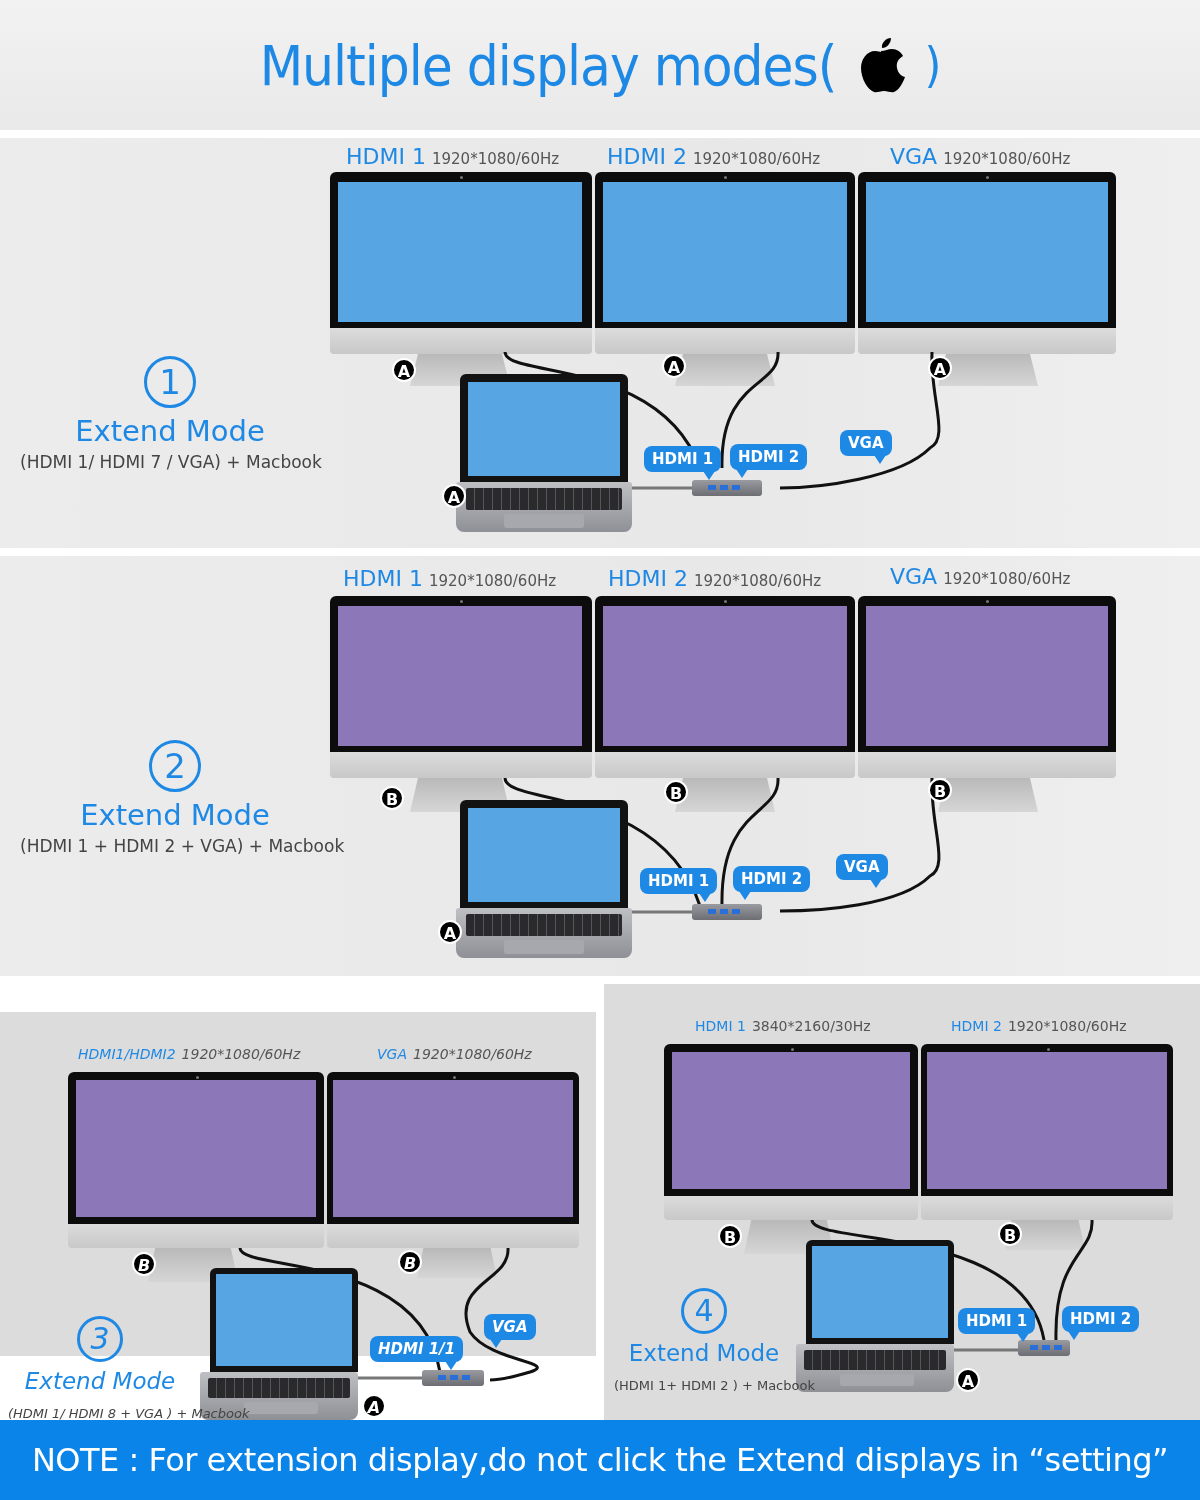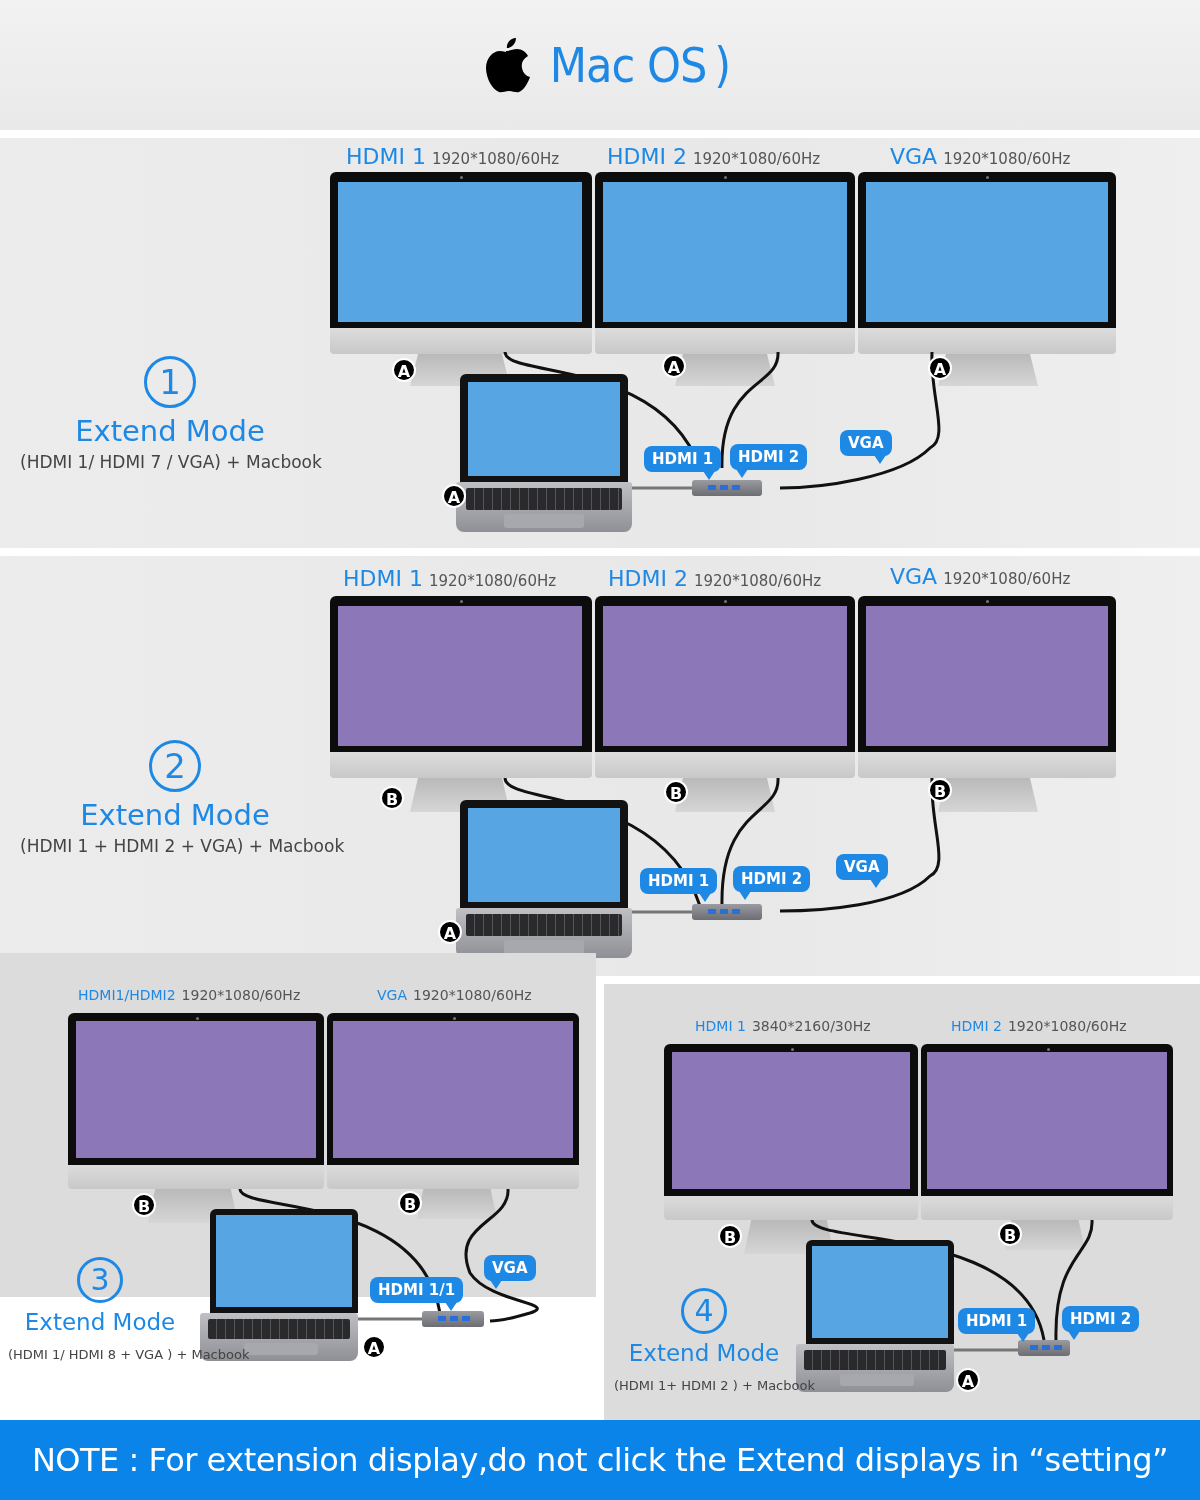--- a/index.html
+++ b/index.html
@@ -5,21 +5,21 @@
   * { box-sizing: border-box; margin: 0; padding: 0; }
   body { width: 1200px; height: 1500px; background: #ffffff; font-family: "Liberation Sans", sans-serif; position: relative; overflow: hidden; }
   .header { position: absolute; left: 0; top: 0; width: 1200px; height: 130px; background: linear-gradient(180deg,#f2f2f2,#e9e9e9); display: flex; align-items: center; justify-content: center; }
   .header-title { font-family: "DejaVu Sans", sans-serif; font-size: 56px; color: #1e88e5; letter-spacing: -1px; display: flex; align-items: center; gap: 8px; font-stretch: condensed; }
   .apple { width: 52px; height: 62px; position: relative; display: inline-block; margin: 0 10px; }
   .os-text { font-size: 48px; }
 
   .panel { position: absolute; background: linear-gradient(90deg,#ececec 0%,#e8e8e8 60%,#efefef 100%); }
   .p1 { left: 0; top: 138px; width: 1200px; height: 410px; }
   .p2 { left: 0; top: 556px; width: 1200px; height: 420px; }
-  .p3 { left: 0; top: 953px; width: 596px; height: 344px; background: #dcdcdc; }
+  .p3 { left: 0; top: 1012px; width: 596px; height: 344px; background: #dcdcdc; font-style: italic; }
   .p4 { left: 604px; top: 984px; width: 596px; height: 436px; background: #dcdcdc; }
 
   .mode-block { position: absolute; text-align: center; }
   .mode-num { width: 52px; height: 52px; border: 3px solid #1e88e5; border-radius: 50%; color: #1e88e5; font-size: 34px; line-height: 46px; text-align: center; margin: 0 auto 6px; font-family: "DejaVu Sans", sans-serif; }
   .mode-name { color: #1e88e5; font-size: 29px; font-family: "DejaVu Sans", sans-serif; }
   .mode-sub { color: #444; font-size: 17px; margin-top: 4px; font-family: "DejaVu Sans", sans-serif; white-space: nowrap; }
   .mode-sub.small { font-size: 13px; }
 
   .mon-label { position: absolute; white-space: nowrap; font-family: "DejaVu Sans", sans-serif; }
   .mon-label .port { color: #1e88e5; font-size: 22px; }
@@ -54,27 +54,27 @@
   svg.cables { position: absolute; left: 0; top: 0; pointer-events: none; }
 
   .footer { position: absolute; left: 0; top: 1420px; width: 1200px; height: 80px; background: #0a84e8; display: flex; align-items: center; justify-content: center; }
   .footer-text { color: #fff; font-size: 32px; font-family: "DejaVu Sans", sans-serif; letter-spacing: -0.5px; }
 </style>
 </head>
 <body>
 
 <div class="header">
   <div class="header-title">
+    <span>Multiple display modes(</span>
     <span class="apple">
       <svg width="52" height="62" viewBox="0 0 52 62">
         <path d="M36 4c0 5-4 10-9 10 -1-5 4-10 9-10z" fill="#000"></path>
         <path d="M26 17c4 0 7-2 11-2 5 0 9 3 11 7-5 3-7 7-6 12 1 5 4 8 8 9-2 6-6 13-11 15-3 1-6-1-10-1-4 0-7 2-10 1-6-2-13-13-13-24 0-9 6-17 14-17 3 0 5 1 6 1z" fill="#000"></path>
       </svg>
     </span>
-    <span class="os-text">Mac OS</span>
     <span class="os-text">)</span>
   </div>
 </div>
 
 <div class="panel p1">
   <div class="mode-block" style="left:20px; top:218px; width:300px;">
     <div class="mode-num">1</div>
     <div class="mode-name">Extend Mode</div>
     <div class="mode-sub">(HDMI 1/ HDMI 7 / VGA) + Macbook</div>
   </div>

